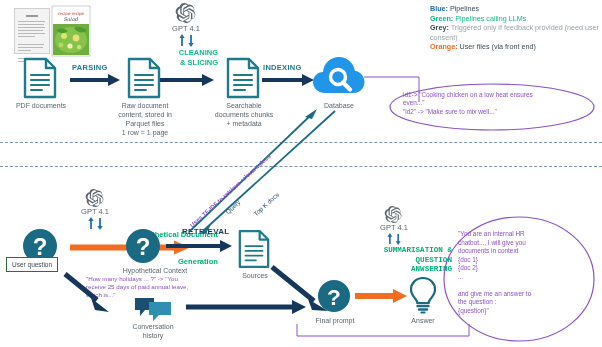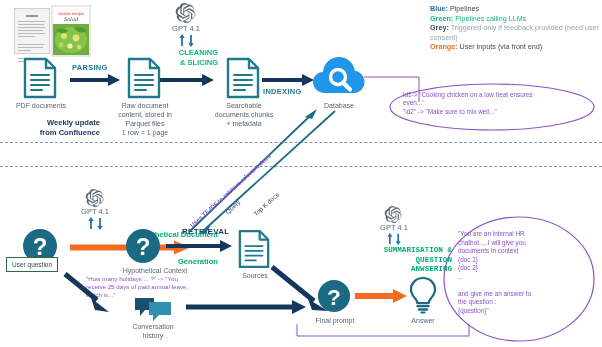--- a/index.html
+++ b/index.html
@@ -37,21 +37,21 @@
     <div>
       <b style="color:#1f6fb5">Blue:</b><span> Pipelines</span>
     </div>
     <div>
       <b style="color:#12b886">Green:</b><span style="color:#12b886"> Pipelines calling LLMs</span>
     </div>
     <div style="white-space:normal">
       <b style="color:#3b4a54">Grey:</b><span style="color:#9aa3aa"> Triggered only if feedback provided (need user consent)</span>
     </div>
     <div>
-      <b style="color:#f26c21">Orange:</b><span> User inputs (via front end)</span>
+      <b style="color:#f26c21">Orange:</b><span> User files (via front end)</span>
     </div>
   </div>
 
   <div class="abs" style="left:14px;top:8px;">
     <div class="thumb-doc">
       <i class="t"></i>
       <i style="width:96%"></i>
         <i style="width:92%"></i>
         <i style="width:97%"></i>
       <i style="width:90%"></i>
@@ -161,21 +161,21 @@
         <line x1="9" y1="33" x2="20" y2="33"></line>
       </g>
     </svg>
   </div>
   <div class="abs lbl" style="left:203px;top:101px;width:82px;">
     <div>Searchable</div>
     <div>documents chunks</div>
     <div>+ metadata</div>
   </div>
 
-  <div class="abs bold teal" style="left:263px;top:63px;font-size:7.5px;letter-spacing:.3px;margin-top:24px;">INDEXING</div>
+  <div class="abs bold teal" style="left:263px;top:63px;font-size:7.5px;letter-spacing:.3px;">INDEXING</div>
   <div class="abs" style="left:262px;top:73px;">
     <svg width="52" height="14" viewBox="0 0 52 14">
       <line x1="0" y1="7" x2="40" y2="7" stroke="#16375c" stroke-width="4"></line>
       <polygon points="40,1 52,7 40,13" fill="#16375c"></polygon>
     </svg>
   </div>
 
   <div class="abs" style="left:313px;top:57px;">
     <svg width="52" height="40" viewBox="0 0 52 40">
       <path d="M12 36 C4 36 0 30 0 25 C0 19.5 4.5 15 10 15 C10.5 6.5 17.5 0 26 0 C34 0 40.8 6 41.8 13.8 C47.4 14.6 51.5 19.4 51.5 25 C51.5 30.8 47 36 41 36 Z" fill="#2196e8"></path>
@@ -195,24 +195,20 @@
     <svg width="206" height="48" viewBox="0 0 206 48">
       <ellipse cx="103" cy="24" rx="102" ry="23" fill="none" stroke="#8c52c6" stroke-width="1.2"></ellipse>
     </svg>
   </div>
   <div class="abs ellipse-txt" style="left:403px;top:91px;width:186px;">
     <div>id1-&gt; "Cooking chicken on a low heat ensures</div>
     <div>even..."</div>
     <div>"id2" -&gt; "Make sure to mix well..."</div>
   </div>
 
-  <div class="abs bold navy center" style="left:2px;top:118px;width:98px;font-size:7.6px;line-height:10px;">
-    <div>Weekly update</div>
-    <div>from Confluence</div>
-  </div>
   <div class="abs" style="left:0px;top:142px;width:602px;border-top:1.4px dashed #7c93b8;"></div>
   <div class="abs" style="left:0px;top:166px;width:602px;border-top:1.4px dashed #7c93b8;"></div>
 
   <div class="abs" style="left:86px;top:189px;">
     <svg width="18" height="18" viewBox="0 0 24 24">
       <path fill="#5a6670" d="M21.6 9.9a5.9 5.9 0 0 0-.5-4.9 6 6 0 0 0-6.4-2.9A5.9 5.9 0 0 0 10.2.1 6 6 0 0 0 4.5 4.2a5.9 5.9 0 0 0-4 2.9 6 6 0 0 0 .7 7 5.9 5.9 0 0 0 .5 4.9 6 6 0 0 0 6.4 2.9 5.9 5.9 0 0 0 4.5 2 6 6 0 0 0 5.7-4.1 5.9 5.9 0 0 0 4-2.9 6 6 0 0 0-.7-7zM13.6 22.4a4.5 4.5 0 0 1-2.9-1l.1-.1 4.8-2.8a.8.8 0 0 0 .4-.7v-6.8l2 1.2v5.7a4.5 4.5 0 0 1-4.4 4.5zM4 19a4.4 4.4 0 0 1-.5-3l.1.1 4.8 2.8a.8.8 0 0 0 .8 0l5.9-3.4v2.3l-5 2.9A4.5 4.5 0 0 1 4 19zM2.8 8.3a4.5 4.5 0 0 1 2.3-2v5.8a.8.8 0 0 0 .4.7l5.9 3.4-2 1.1-4.8-2.8a4.5 4.5 0 0 1-1.8-6.2zm16.6 3.9L13.5 8.8l2-1.1 4.8 2.8a4.5 4.5 0 0 1-.7 8.1v-5.8a.8.8 0 0 0-.4-.7zm2-3-.1-.1-4.8-2.8a.8.8 0 0 0-.8 0L9.8 9.7V7.4l5-2.9a4.5 4.5 0 0 1 6.6 4.7zM8.7 13.3l-2-1.1V6.4a4.5 4.5 0 0 1 7.4-3.5l-.1.1-4.8 2.8a.8.8 0 0 0-.4.7zm1.1-2.4L12.4 9.4l2.7 1.5v3.1l-2.7 1.5-2.7-1.5z"></path>
     </svg>
   </div>
   <div class="abs lbl" style="left:65px;top:207px;width:60px;font-size:7.5px;">GPT 4.1</div>
   <div class="abs" style="left:87px;top:217px;">

